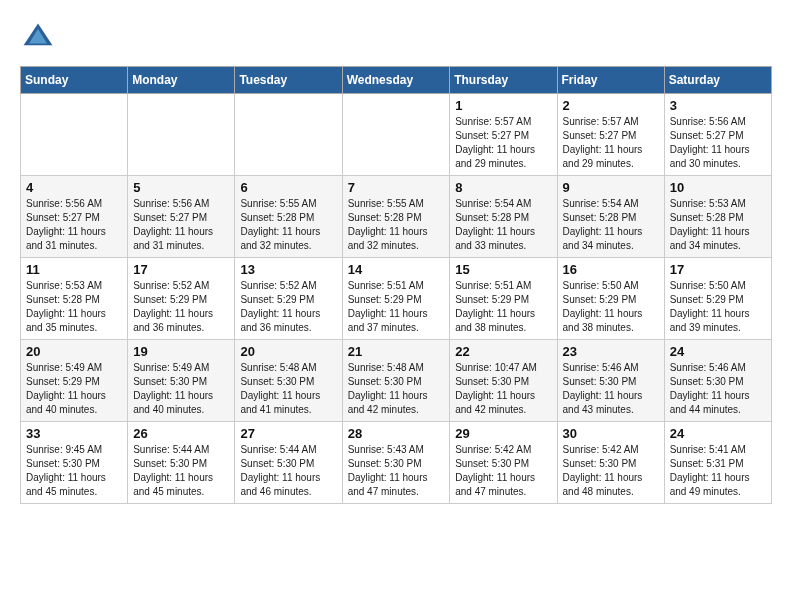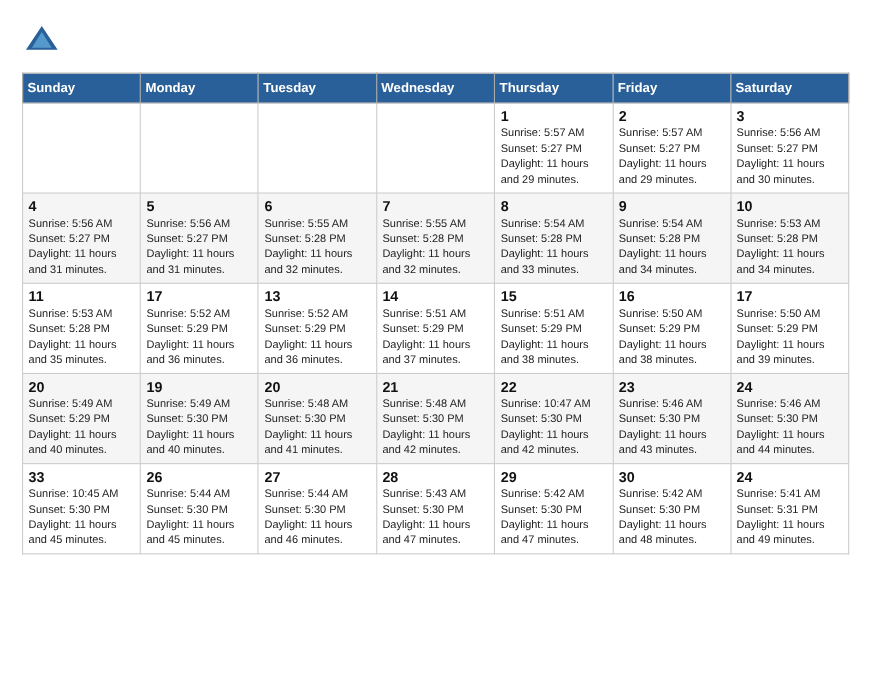--- a/index.html
+++ b/index.html
@@ -293,21 +293,21 @@
           <span class="day-number">24</span>
           <div class="day-info" style="white-space: pre-line;">Sunrise: 5:46 AM
 Sunset: 5:30 PM
 Daylight: 11 hours
 and 44 minutes.</div>
         </td>
       </tr>
       <tr>
         <td>
           <span class="day-number">33</span>
-          <div class="day-info" style="white-space: pre-line;">Sunrise: 10:45 AM
+          <div class="day-info" style="white-space: pre-line;">Sunrise: 9:45 AM
 Sunset: 5:30 PM
 Daylight: 11 hours
 and 45 minutes.</div>
         </td>
         <td>
           <span class="day-number">26</span>
           <div class="day-info" style="white-space: pre-line;">Sunrise: 5:44 AM
 Sunset: 5:30 PM
 Daylight: 11 hours
 and 45 minutes.</div>

